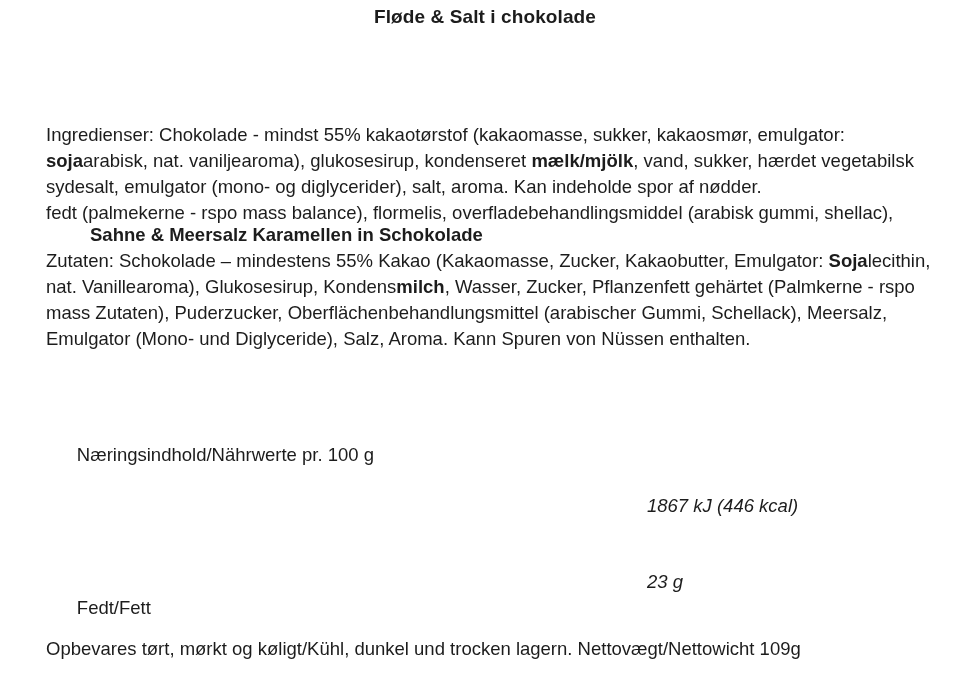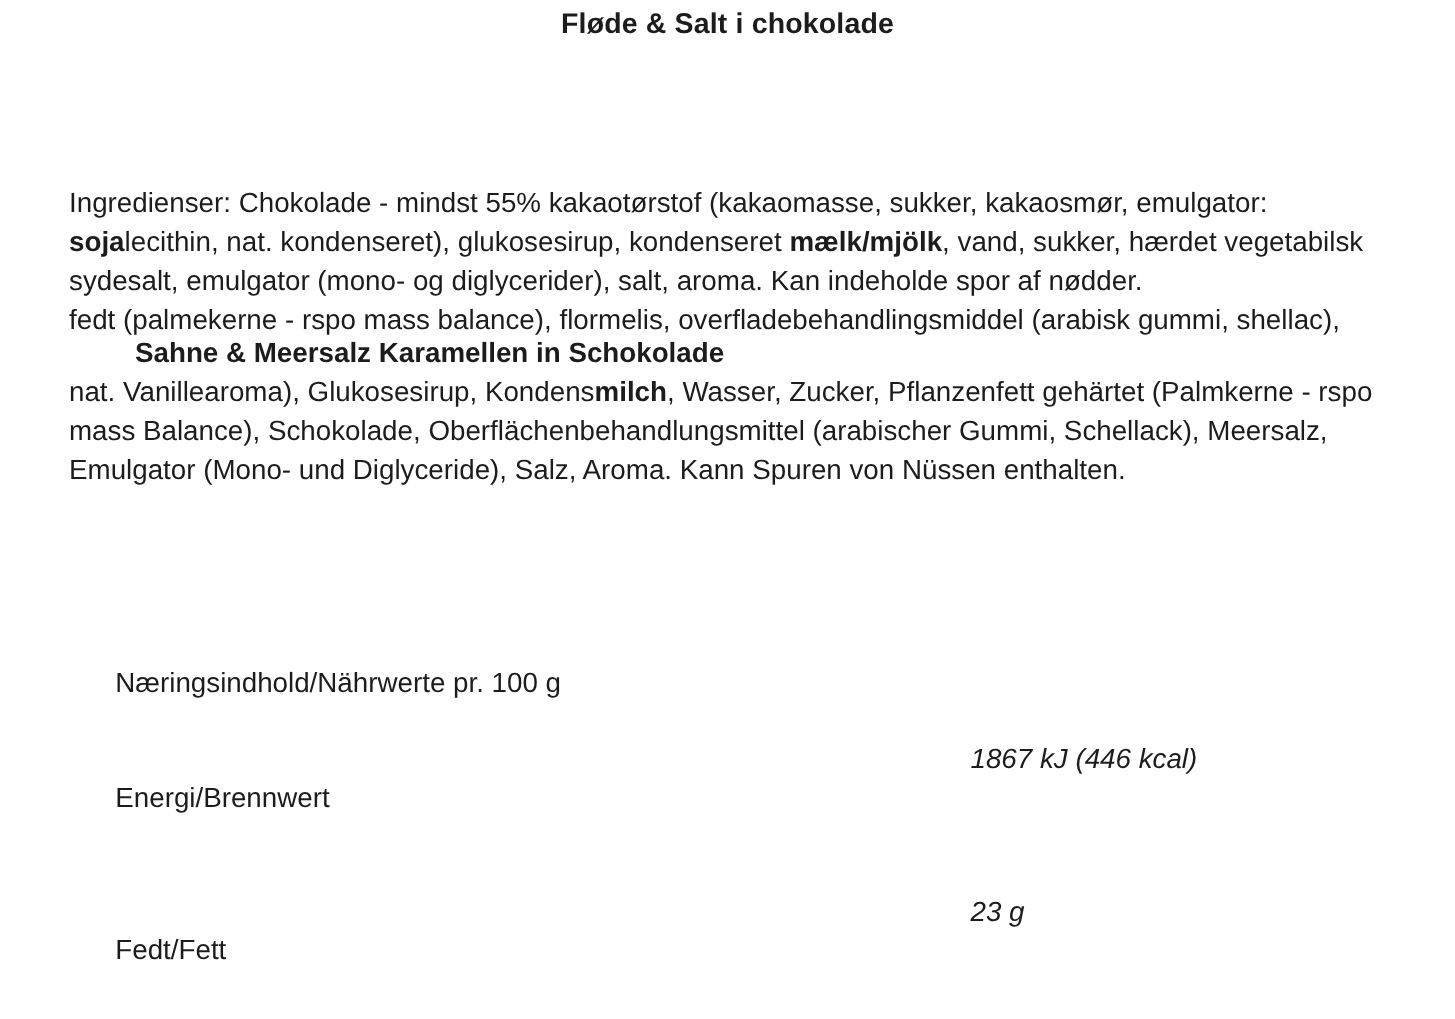--- a/index.html
+++ b/index.html
@@ -56,41 +56,42 @@
 </style>
 </head>
 <body>
 
 <div class="page">
 
   <div class="title">Fløde &amp; Salt i chokolade</div>
 
   <div class="para para-da">
     <div class="line"><span>Ingredienser: Chokolade - mindst 55% kakaotørstof (kakaomasse, sukker, kakaosmør, emulgator:</span></div>
-    <div class="line"><span class="bold">soja</span><span>lecithin, nat. kondenseret), glukosesirup, kondenseret </span><span class="bold">mælk/mjölk</span><span>, vand, sukker, hærdet vegetabilsk</span></div>
+    <div class="line"><span class="bold">soja</span><span>arabisk, nat. vaniljearoma), glukosesirup, kondenseret </span><span class="bold">mælk/mjölk</span><span>, vand, sukker, hærdet vegetabilsk</span></div>
     <div class="line"><span>sydesalt, emulgator (mono- og diglycerider), salt, aroma. Kan indeholde spor af nødder.</span></div>
     <div class="line"><span>fedt (palmekerne - rspo mass balance), flormelis, overfladebehandlingsmiddel (arabisk gummi, shellac),</span></div>
   </div>
 
   <div class="para para-de">
     <div class="line section-header">Sahne &amp; Meersalz Karamellen in Schokolade</div>
+    <div class="line"><span>Zutaten: Schokolade – mindestens 55% Kakao (Kakaomasse, Zucker, Kakaobutter, Emulgator: </span><span class="bold">Soja</span><span>lecithin,</span></div>
     <div class="line"><span>nat. Vanillearoma), Glukosesirup, Kondens</span><span class="bold">milch</span><span>, Wasser, Zucker, Pflanzenfett gehärtet (Palmkerne - rspo</span></div>
-    <div class="line"><span>mass Balance), Schokolade, Oberflächenbehandlungsmittel (arabischer Gummi, Schellack), Meersalz,</span></div>
+    <div class="line"><span>mass Zutaten), Puderzucker, Oberflächenbehandlungsmittel (arabischer Gummi, Schellack), Meersalz,</span></div>
     <div class="line"><span>Emulgator (Mono- und Diglyceride), Salz, Aroma. Kann Spuren von Nüssen enthalten.</span></div>
   </div>
 
   <div class="nutrition">
     <div class="nutri-row">
       <span>Næringsindhold/Nährwerte pr. 100 g</span>
     </div>
     <div class="nutri-row">
-      <span class="nutri-label">Energi/Brennwert</span>
       <span class="nutri-value">1867 kJ (446 kcal)</span>
     </div>
     <div class="nutri-row">
       <span class="nutri-label">Fedt/Fett</span>
       <span class="nutri-value">23 g</span>
     </div>
 
   </div>
 
+  <div class="storage">Opbevares tørt, mørkt og køligt/Kühl, dunkel und trocken lagern. Nettovægt/Nettowicht 109g</div>
 
 </div>
 
 </body></html>

